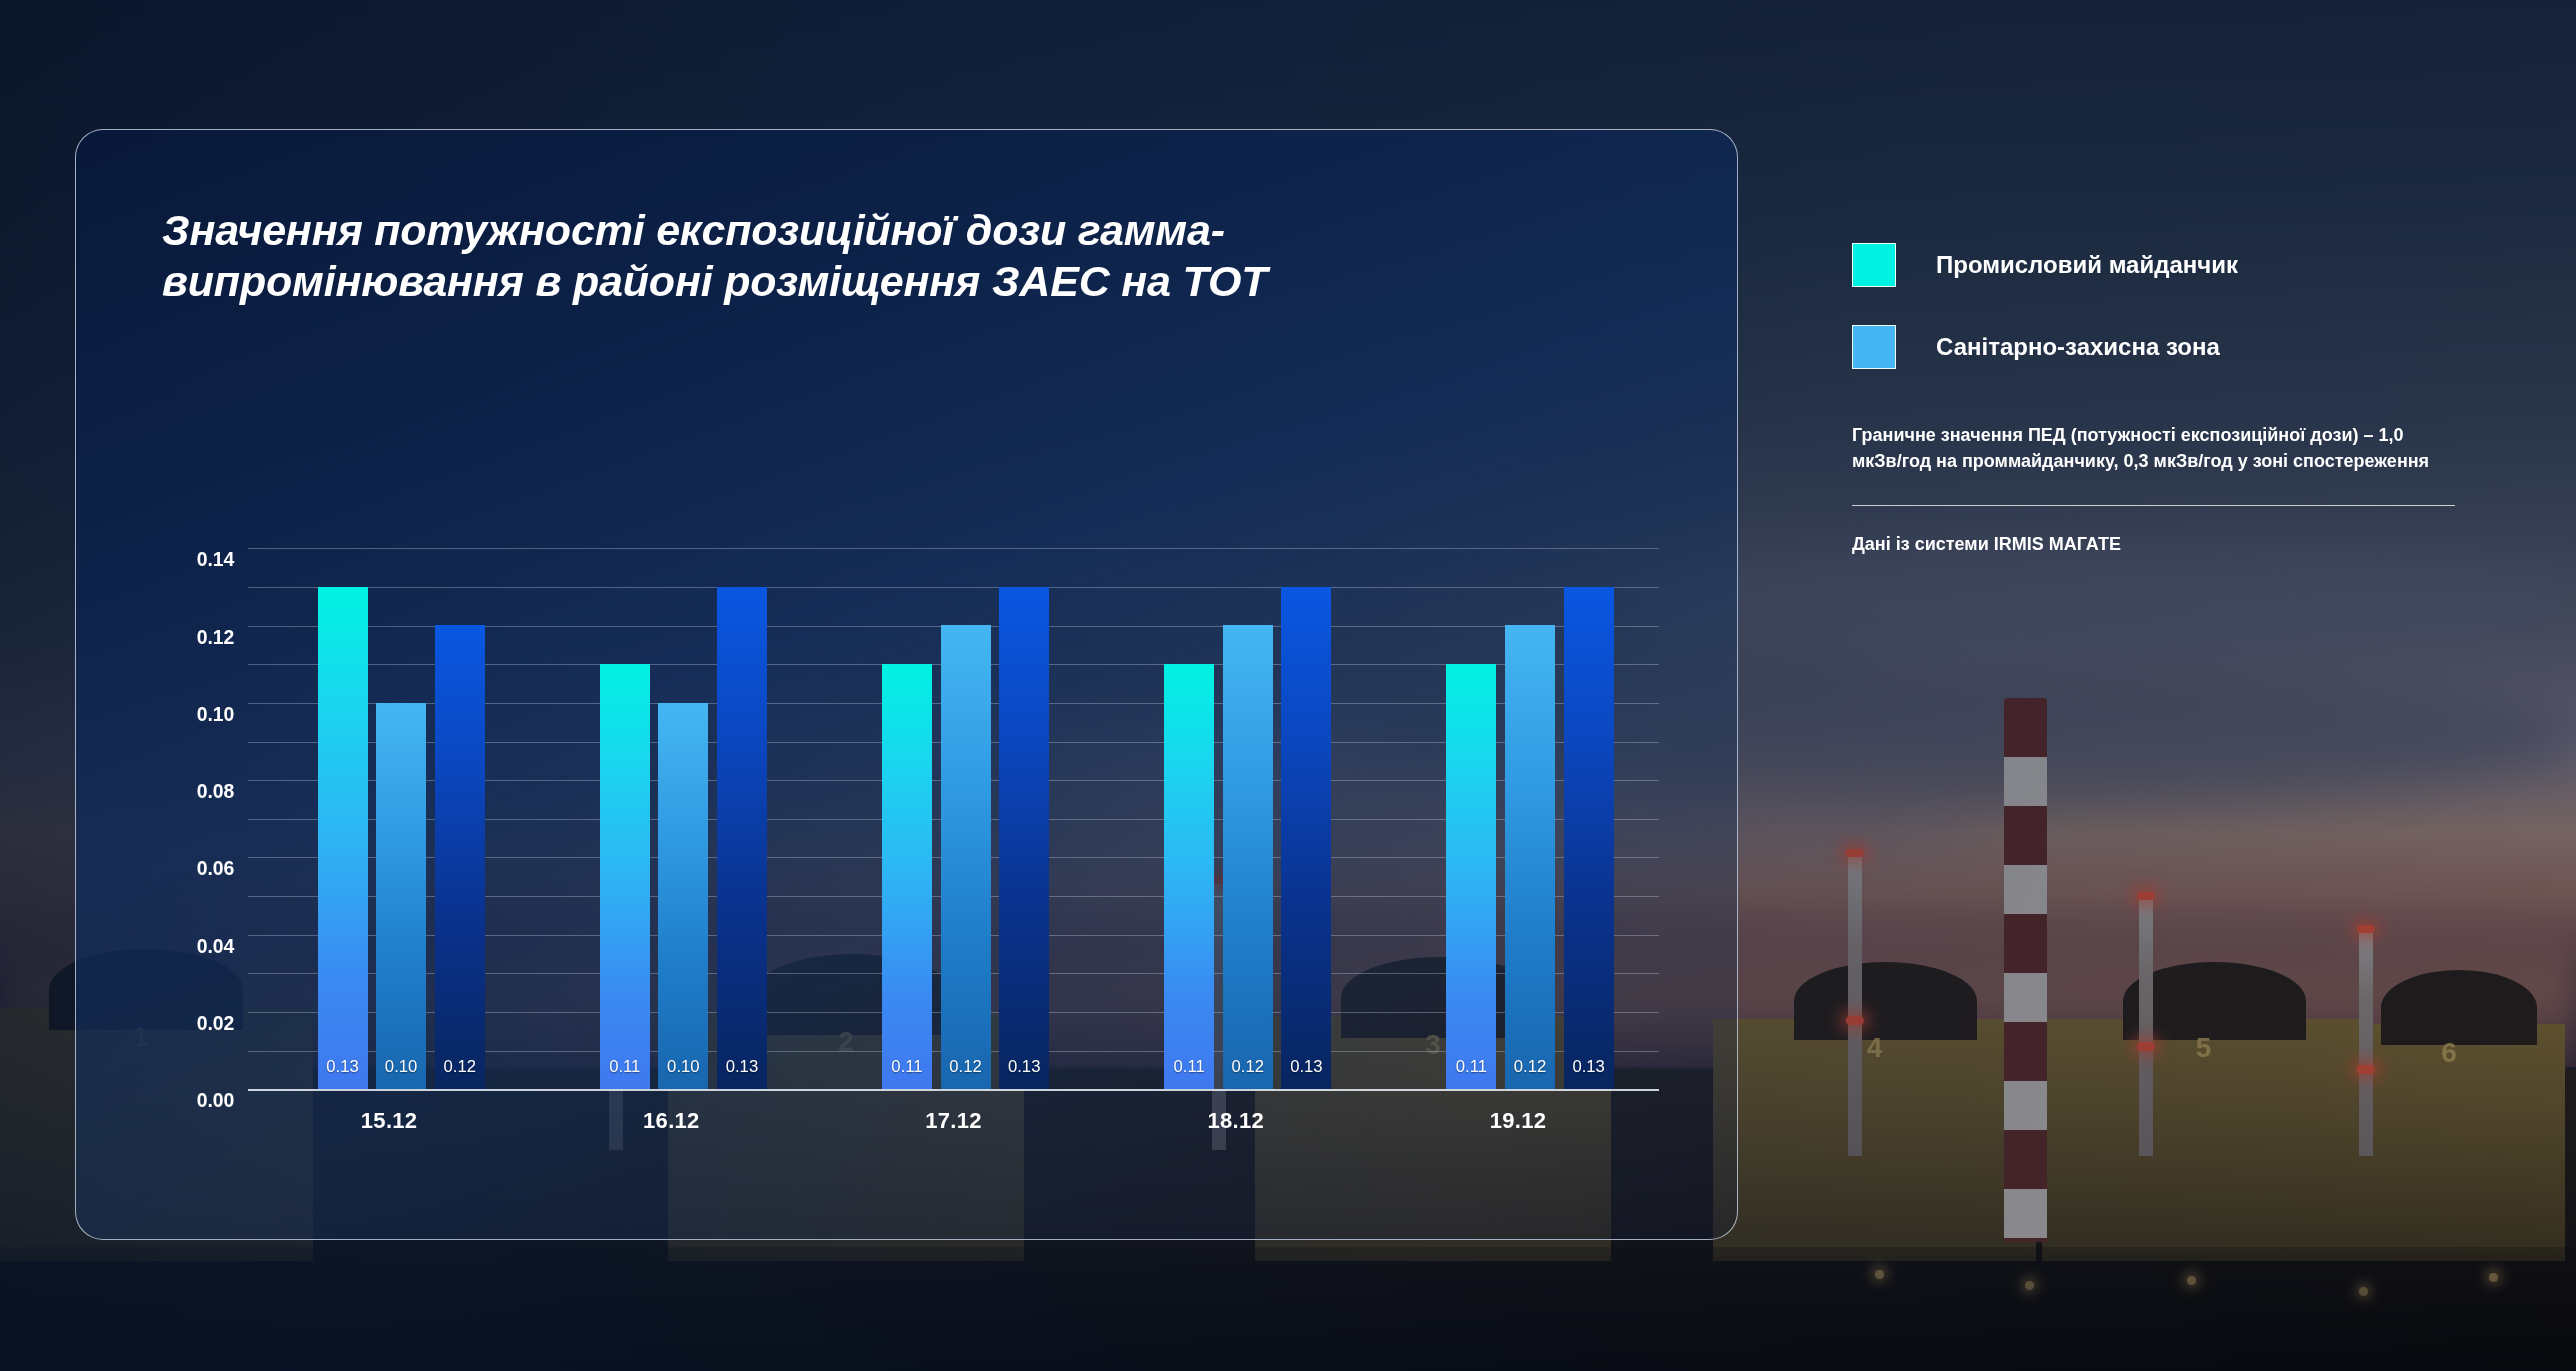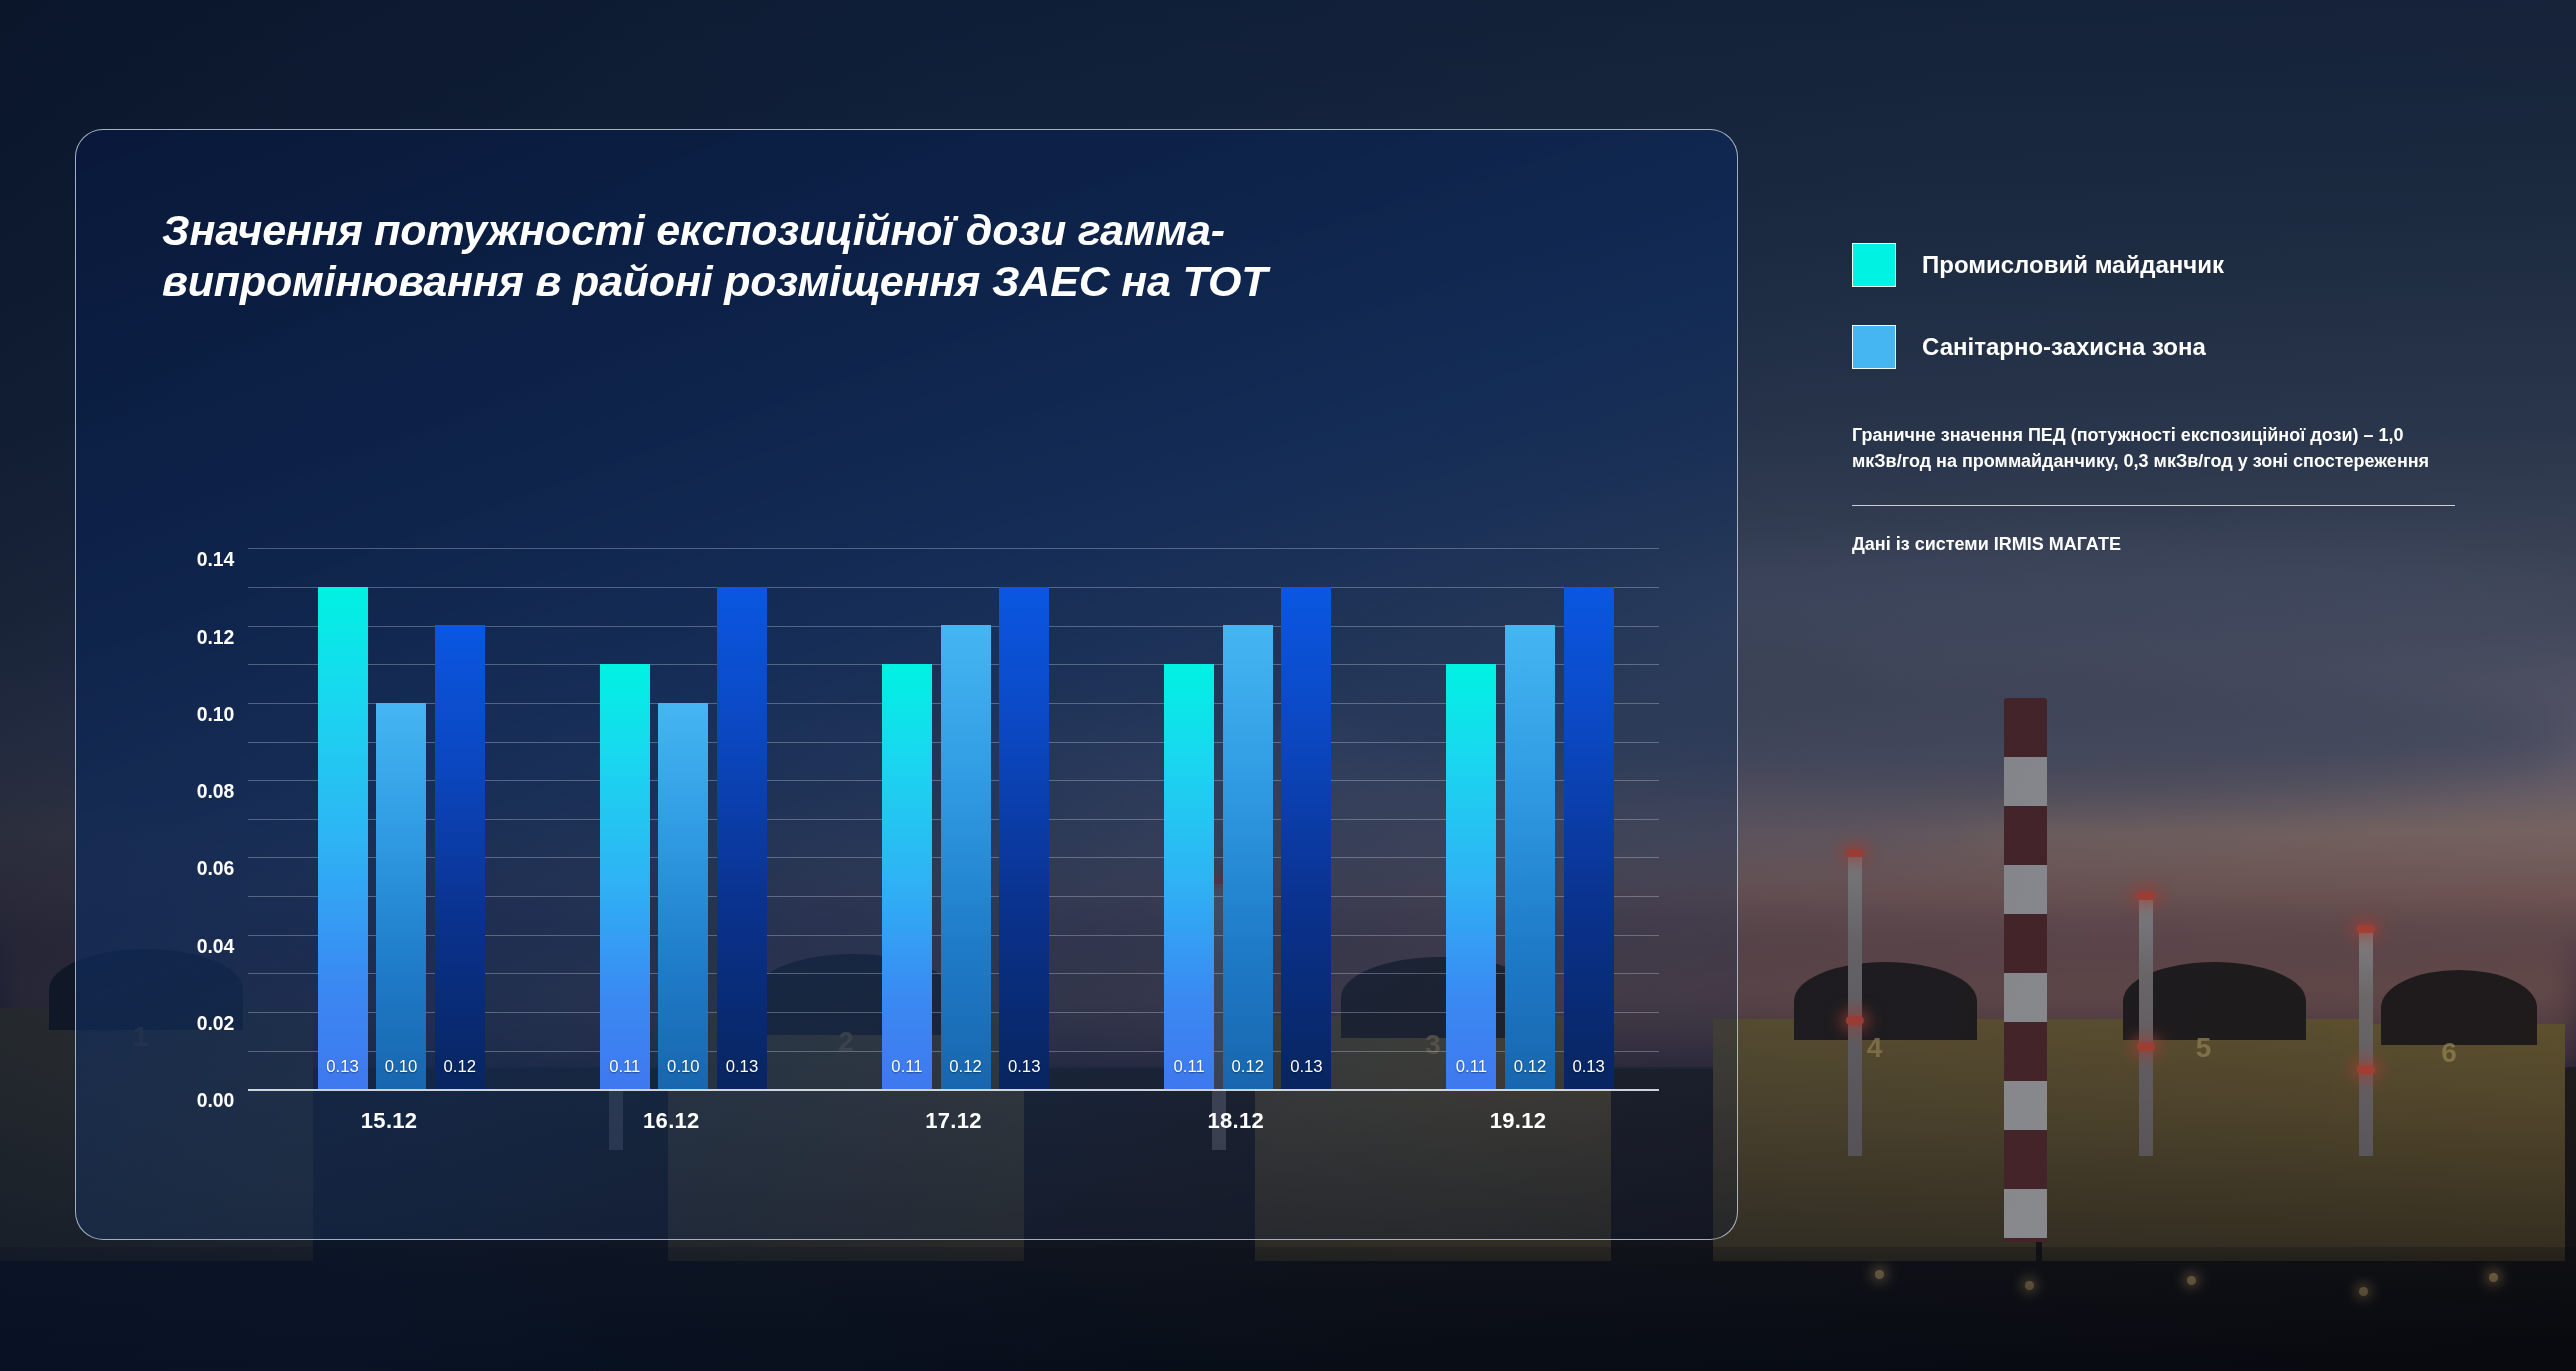--- a/index.html
+++ b/index.html
@@ -164,21 +164,21 @@
     font-size:22px; font-weight:bold; letter-spacing:0.3px;
   }
 
   
   #panel { position:absolute; left:1821px; top:65px; width:700px; }
   #logo { display:flex; align-items:center; gap:15px; margin-left:32px; }
   #logo-mark { width:69px; height:69px; flex:0 0 auto; }
   #logo-text { color:#ffffff; font-size:41px; font-weight:bold; letter-spacing:0.5px; }
 
   #legend { margin-top:178px; margin-left:31px; }
-  .legend-row { display:flex; align-items:center; gap:26px; margin-bottom:38px; }
+  .legend-row { display:flex; align-items:center; gap:40px; margin-bottom:38px; }
   .swatch {
     width:44px; height:44px; flex:0 0 auto;
     border:1.6px solid rgba(255,255,255,.92);
   }
   .legend-label { color:#ffffff; font-size:24px; font-weight:bold; white-space:nowrap; }
 
   #notes { margin-top:54px; margin-left:31px; width:603px; }
   #limit-note {
     color:#ffffff; font-size:18px; font-weight:bold; line-height:1.42;
   }

